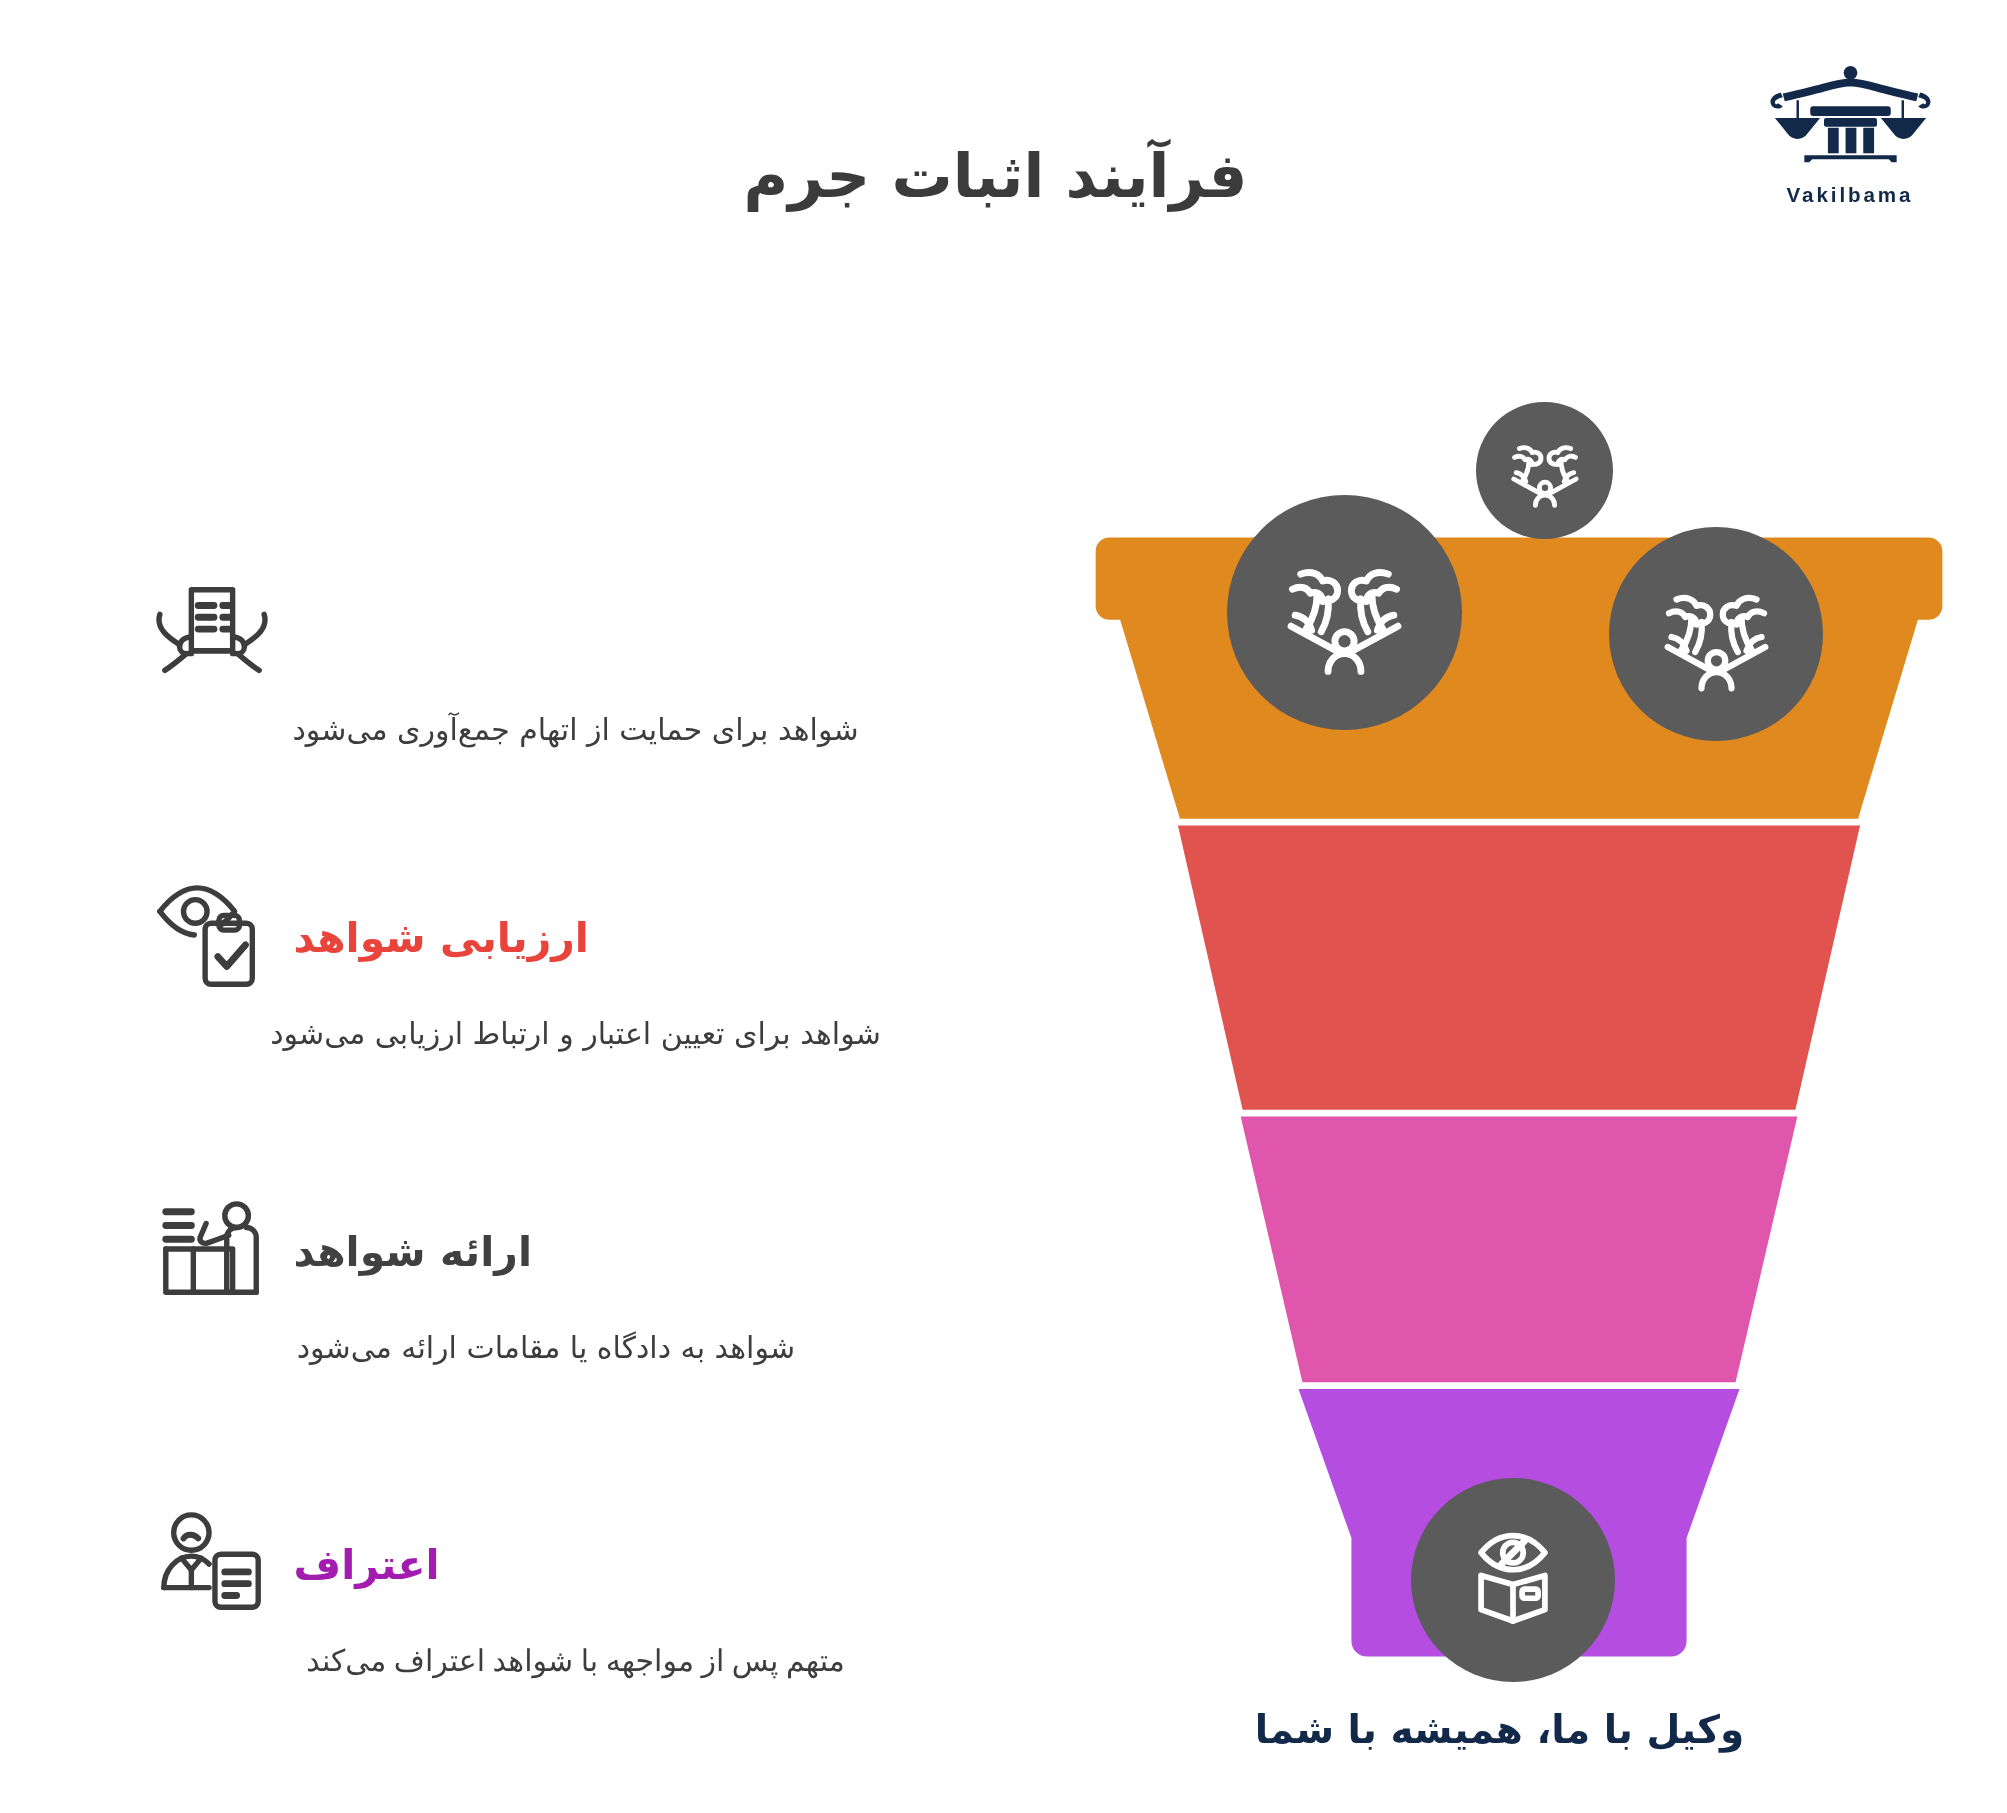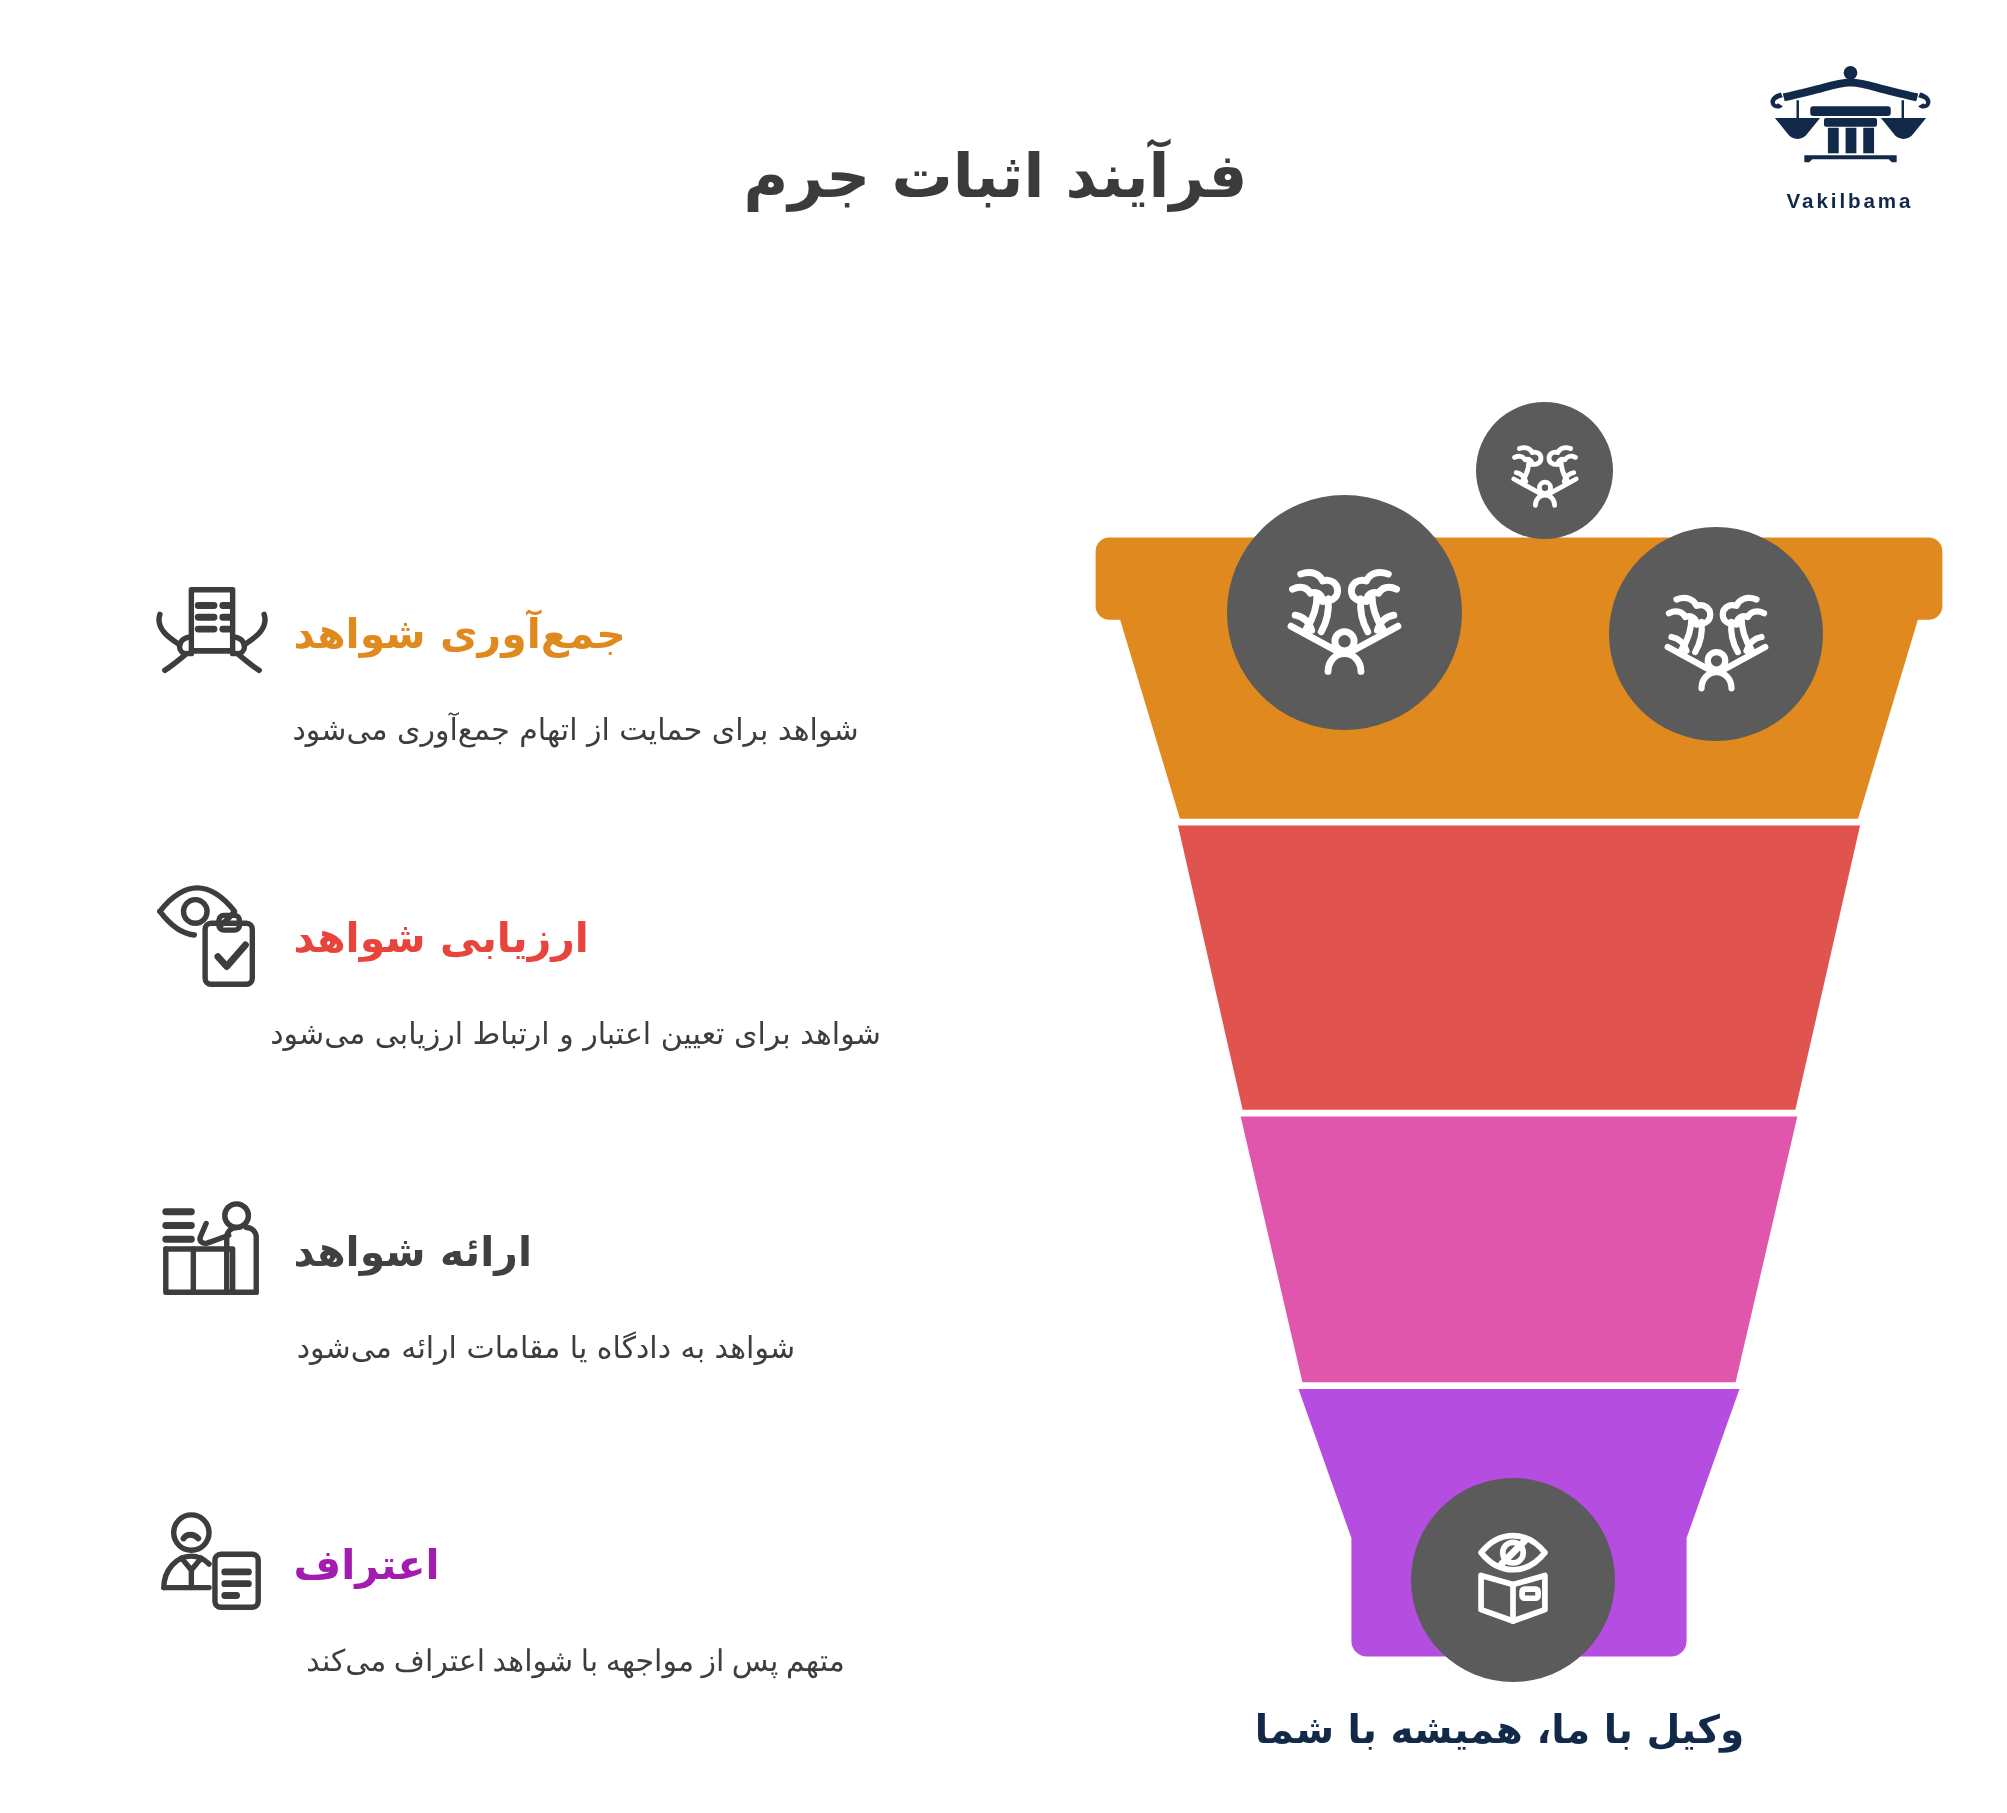--- a/index.html
+++ b/index.html
@@ -20,21 +20,21 @@
     top: 61px; right: 59px;
     width: 196px; height: 147px;
   }
   #logo-mark { display: block; width: 167px; height: 108px; margin: 0 auto; }
   #logo-word {
     text-align: center;
     color: #12294a;
     font-size: 20.6px;
     font-weight: bold;
     letter-spacing: 2.9px;
-    margin-top: 20px;
+    margin-top: 14px;
     font-family: "Liberation Sans", sans-serif;
   }
 
   
   #title {
     position: absolute;
     top: 140px;
     left: 0; right: 16px;
     text-align: center;
     color: #3b3b3b;
@@ -163,21 +163,20 @@
         <path d="M70 30 h8 M70 42 h8 M70 54 h8" stroke-width="7"></path>
         <path d="M38 76 h42"></path>
         <path d="M38 62 c-8 0 -12 5 -12 10 c0 4 3 7 7 7 l5 0"></path>
         <path d="M26 70 c-6 -4 -12 -8 -16 -13 c-4 -5 -6 -12 -4 -18"></path>
         <path d="M33 79 c-7 6 -14 12 -22 17"></path>
         <path d="M80 62 c8 0 12 5 12 10 c0 4 -3 7 -7 7 l-5 0"></path>
         <path d="M92 70 c6 -4 12 -8 16 -13 c4 -5 6 -12 4 -18"></path>
         <path d="M85 79 c7 6 14 12 22 17"></path>
       </svg>
     </span>
-    <span class="step-title">جمع‌آوری شواهد</span>
   </div>
   <div class="step-desc">شواهد برای حمایت از اتهام جمع‌آوری می‌شود</div>
 </div>
 
 <div class="step" id="step-2">
   <div class="step-head">
     <span class="step-icon">
       <svg viewBox="0 0 118 118" fill="none" stroke="#3d3d3d" stroke-width="5.5" stroke-linecap="round" stroke-linejoin="round">
         <path d="M6 32 c12 -16 26 -24 38 -24 c12 0 26 8 38 24 c-4 5 -9 10 -14 14"></path>
         <path d="M6 32 c12 16 24 23 35 24"></path>

